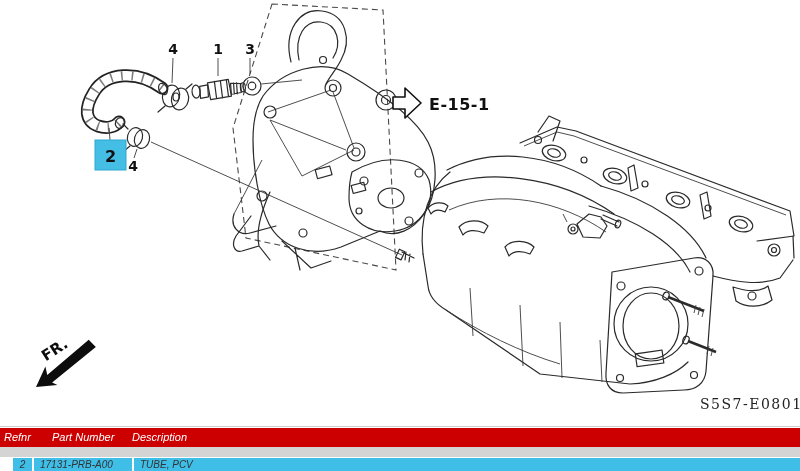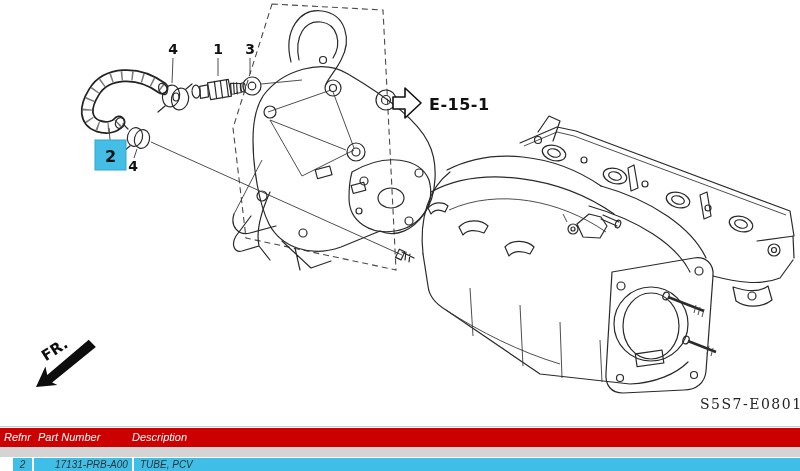--- a/index.html
+++ b/index.html
@@ -17,27 +17,27 @@
   .callout-txt { font-family:"DejaVu Sans", sans-serif; font-weight:bold;
                  font-size:14px; fill:#111; }
   .code-txt { font-family:"DejaVu Serif", serif; font-size:14px; fill:#222; letter-spacing:1.5px; }
   .ref-txt  { font-family:"DejaVu Sans", sans-serif; font-weight:bold; font-size:16px; fill:#111; letter-spacing:0.5px; }
   .fr-txt   { font-family:"DejaVu Sans", sans-serif; font-weight:bold; font-size:15px; fill:#0d0d0d; }
 
   
   .parts-table { position:absolute; left:0; top:428px; width:800px; height:43px; background:#fff;font-style:italic; }
   .table-header { position:relative; width:800px; height:19px; background:#CC0000; }
   .table-header span { position:absolute; top:0; line-height:19px; color:#fff; font-size:11px; }
-  .th-refnr { left:4px; }  .th-part { left:38px; }  .th-desc { left:132px; }
+  .th-refnr { left:4px; }  .th-part { left:52px; }  .th-desc { left:132px; }
   .gray-row { width:800px; height:10px; background:#D4D4D4; }
   .data-row { position:relative; width:800px; height:14px; margin-top:1px; background:#fff; }
   .data-row .cell { position:absolute; top:0; height:13px; background:#3FBEE7;
                     font-size:10px; line-height:13px; color:#333; }
   .cell-refnr { left:13px; width:19px; text-align:center; }
-  .cell-part  { left:34px; width:98px; padding-left:21px; }
+  .cell-part  { left:34px; width:98px; padding-left:6px; }
   .cell-desc  { left:134px; right:0; padding-left:6px; }
 </style>
 </head>
 <body>
 
 <div class="screen">
 
   <div class="diagram-area">
     <svg width="800" height="427" viewBox="0 0 800 427">
 

